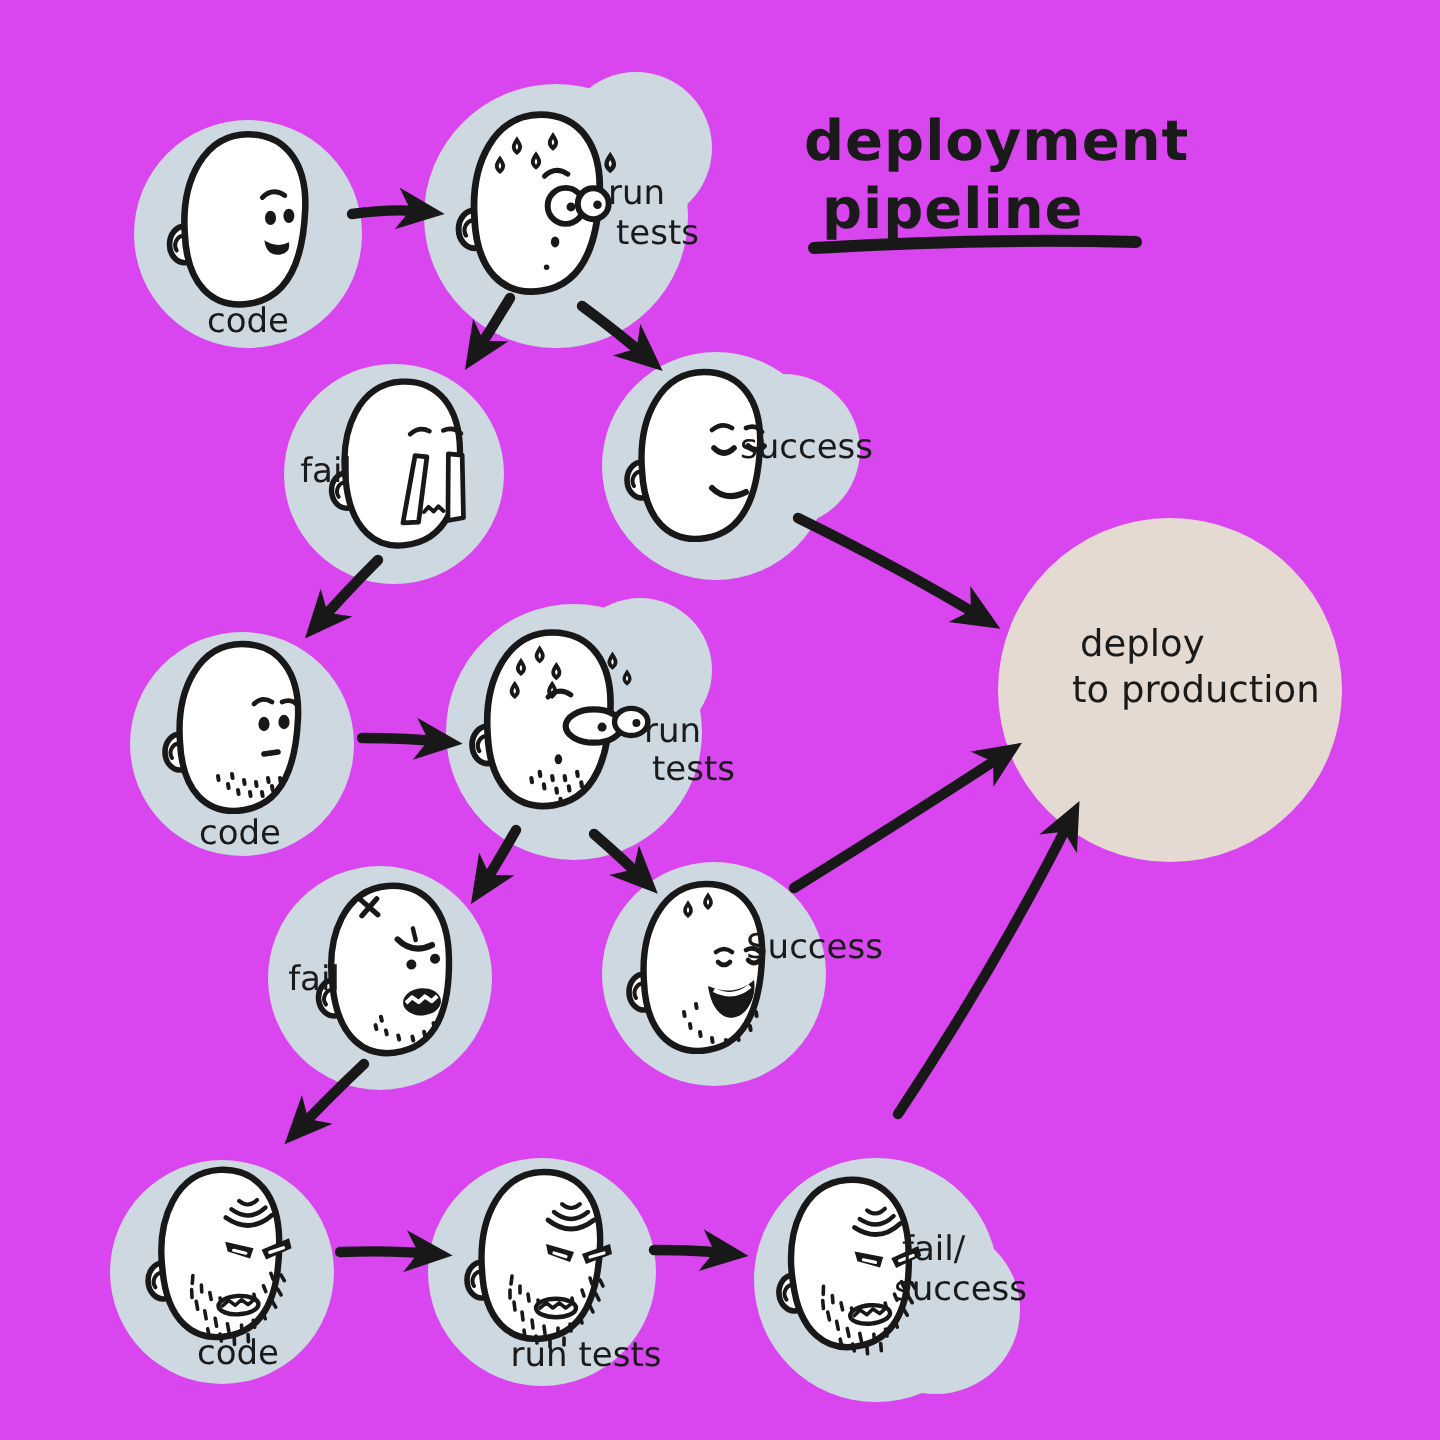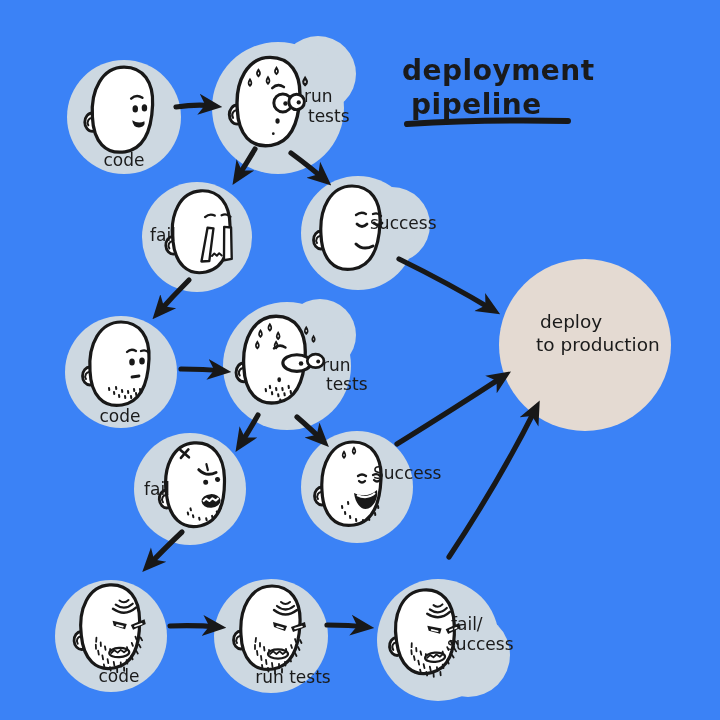--- a/index.html
+++ b/index.html
@@ -1,17 +1,17 @@
 <!DOCTYPE html>
 <html><head>
 <meta charset="utf-8">
 <style>
   :root { --ink:#181818; }
   html,body { margin:0; padding:0; background:#ffffff; }
-  .stage { position:relative; width:720px; height:720px; background:#3b82f6; overflow:hidden; }
+  .stage { position:relative; width:720px; height:720px; background:#d946ef; overflow:hidden; }
   svg text { font-family:"DejaVu Sans", sans-serif; fill:#1a1a1a; }
   .skin { fill:#ffffff; stroke:var(--ink); stroke-width:3.2; stroke-linejoin:round; }
   .ln   { fill:none; stroke:var(--ink); stroke-linecap:round; stroke-linejoin:round; }
   .fill-ink { fill:var(--ink); stroke:none; }
   .arrow { fill:none; stroke:var(--ink); stroke-width:5.2; stroke-linecap:round; }
   .lbl  { font-size:17px; }
   .ttl  { font-size:28px; font-weight:bold; letter-spacing:0.5px; }
 </style>
 </head>
 <body>

